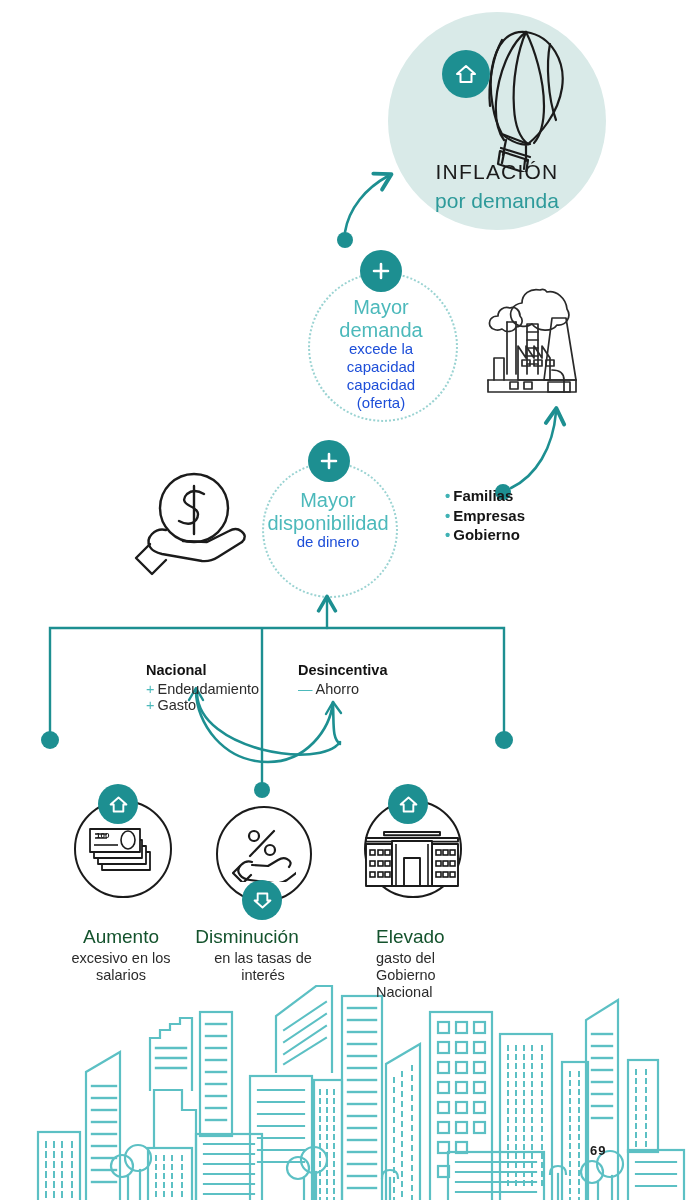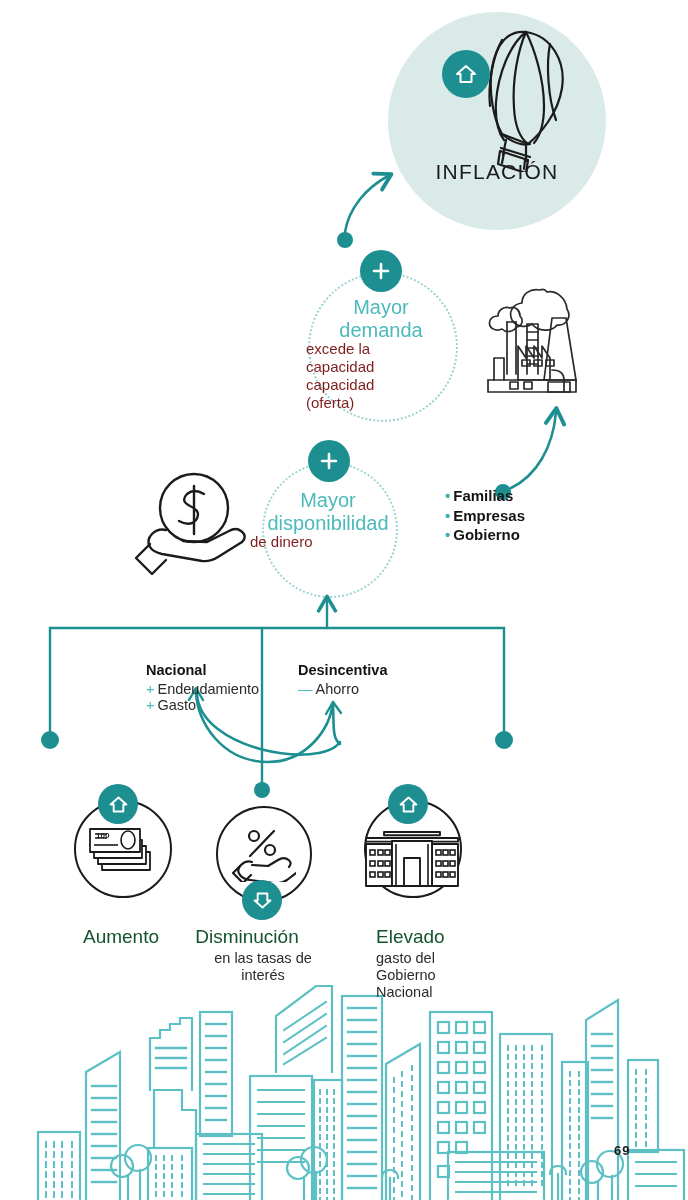--- a/index.html
+++ b/index.html
@@ -58,22 +58,22 @@
   .node-head{
     font-size:20px;
     line-height:23px;
     color:#4cb9bb;
     text-align:center;
     font-weight:400;
   }
   .node-sub{
     font-size:15px;
     line-height:18px;
-    color:#7f1d1d;
-    text-align:left;
+    color:#1d4ed8;
+    text-align:center;
     font-weight:400;
   }
 
   
   #audience-list{
     left:405px; top:486px; width:130px;
     font-size:15px; line-height:19.5px;
     font-weight:bold; color:#151515;margin-left:40px;
   }
   #audience-list .li{white-space:nowrap;}
@@ -398,20 +398,21 @@
     </g>
   </svg>
 
   <div class="abs badge" style="left:442px; top:50px; width:48px; height:48px; z-index:4;">
     <svg width="24" height="24" viewBox="0 0 24 24">
       <path d="M12 4 L21 12 L17.5 12 L17.5 20 L6.5 20 L6.5 12 L3 12 Z" fill="none" stroke="#ffffff" stroke-width="2" stroke-linejoin="round"></path>
     </svg>
   </div>
 
   <div class="abs" id="inflation-title">INFLACIÓN</div>
+  <div class="abs" id="inflation-sub">por demanda</div>
 
   <div class="abs dotted-circle" style="left:308px; top:272px; width:146px; height:146px; z-index:1;"></div>
 
   <div class="abs badge" style="left:360px; top:250px; width:42px; height:42px; z-index:3;">
     <svg width="22" height="22" viewBox="0 0 22 22">
       <path d="M11 4 L11 18 M4 11 L18 11" stroke="#ffffff" stroke-width="2.6" stroke-linecap="round"></path>
     </svg>
   </div>
 
   <div class="abs node-head" style="left:306px; top:296px; width:150px; z-index:3;">
@@ -522,20 +523,24 @@
       <path d="M6 21 H30"></path>
     </g>
     <text x="8" y="14" font-family="Liberation Sans, sans-serif" font-size="8" font-weight="bold" fill="#1b1b1b">100</text>
   </svg>
   <div class="abs badge" style="left:98px; top:784px; width:40px; height:40px; z-index:5;">
     <svg width="21" height="21" viewBox="0 0 24 24">
       <path d="M12 4 L21 12 L17.5 12 L17.5 20 L6.5 20 L6.5 12 L3 12 Z" fill="none" stroke="#ffffff" stroke-width="2.2" stroke-linejoin="round"></path>
     </svg>
   </div>
   <div class="abs item-title" style="left:48px; top:926px; width:146px; z-index:3;">Aumento</div>
+  <div class="abs item-desc" style="left:38px; top:950px; width:166px; z-index:3;">
+    <div>excesivo en los</div>
+    <div>salarios</div>
+  </div>
 
   <div class="abs ring" style="left:216px; top:806px; width:92px; height:92px; z-index:3;"></div>
   <svg class="abs" style="left:232px; top:826px; width:64px; height:56px; z-index:4;" viewBox="0 0 64 56">
     <g fill="none" stroke="#1b1b1b" stroke-width="2.2" stroke-linecap="round" stroke-linejoin="round">
       <circle cx="22" cy="10" r="5"></circle>
       <circle cx="38" cy="24" r="5"></circle>
       <path d="M42 5 L18 30"></path>
       <path d="M20 36 q-6 -2 -11 3 q-5 5 -1 10 q3 4 10 5 l24 3 q7 1 13 -3 l9 -7"></path>
       <path d="M57 41 q4 -5 -2 -8 q-4 -2 -9 1 l-10 6 l-16 -1"></path>
       <path d="M8 40 L1 47 l10 10 l8 -8"></path>
@@ -589,15 +594,15 @@
       <path d="M12 4 L21 12 L17.5 12 L17.5 20 L6.5 20 L6.5 12 L3 12 Z" fill="none" stroke="#ffffff" stroke-width="2.2" stroke-linejoin="round"></path>
     </svg>
   </div>
   <div class="abs item-desc" style="left:376px; top:950px; width:120px; text-align:left; z-index:3;">
     <div>gasto del</div>
     <div>Gobierno</div>
     <div>Nacional</div>
   </div>
   <div class="abs item-title" style="left:338px; top:926px; width:146px; text-align:left; padding-left:38px; z-index:3;">Elevado</div>
 
-  <div class="abs" id="page-number" style="z-index:6;padding-left:24px;">69</div>
+  <div class="abs" id="page-number" style="z-index:6;">69</div>
 
 </div>
 
 </body></html>

